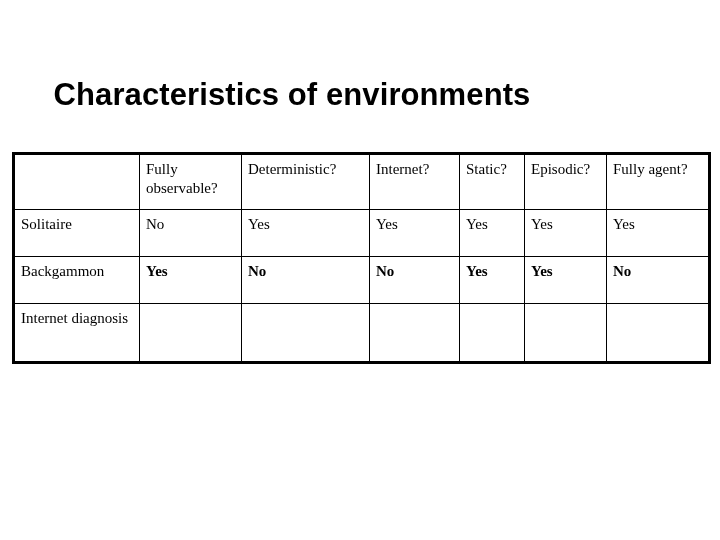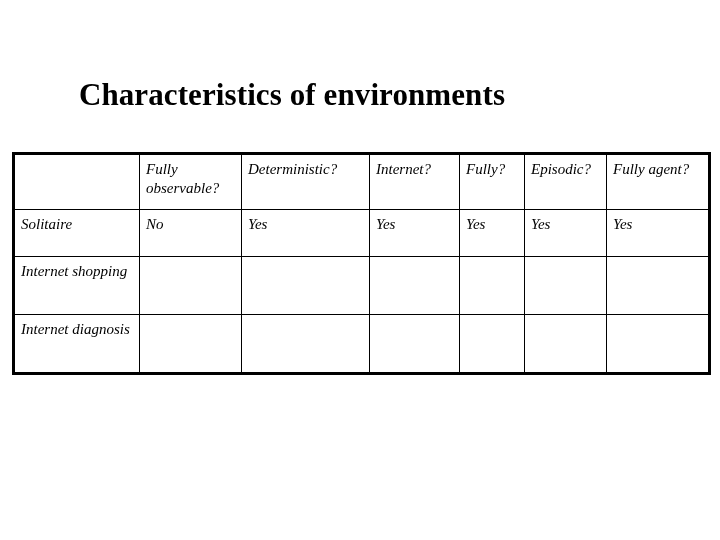--- a/index.html
+++ b/index.html
@@ -25,35 +25,34 @@
     height: 540px;
     background: #ffffff;
   }
 
   #slide-title {
     position: absolute;
     left: 0;
     top: 78px;
     width: 584px;
     text-align: center;
-    font-family: Liberation Serif, serif;
+    font-family: Liberation Sans, sans-serif;
     font-weight: bold;
     font-size: 31px;
     line-height: 34px;
     letter-spacing: 0.1px;
     color: #000000;
     white-space: nowrap;
   }
 
   #env-table-wrap {
     position: absolute;
     left: 12px;
     top: 152px;
     width: 652px;
-    font-style: italic;
   }
 
   table.env-table {
     width: 696px;
     border-collapse: collapse;
     table-layout: fixed;
     border: 3px solid #000000;
     background: #ffffff;
   }
 
@@ -105,46 +104,46 @@
         <col class="c4">
           <col class="c5">
           <col class="c6">
       </colgroup>
       <tbody>
         <tr class="row-header">
           <td class="label-cell"></td>
           <td>Fully observable?</td>
           <td>Deterministic?</td>
           <td>Internet?</td>
-          <td>Fully?</td>
+          <td>Static?</td>
           <td>Episodic?</td>
           <td>Fully agent?</td>
         </tr>
 
         <tr class="row-data">
           <td class="label-cell">Solitaire</td>
           <td class="val-plain">No</td>
           <td class="val-plain">Yes</td>
           <td class="val-plain">Yes</td>
           <td class="val-plain">Yes</td>
           <td class="val-plain">Yes</td>
           <td class="val-plain">Yes</td>
         </tr>
 
+        <tr class="row-data">
+          <td class="label-cell">Backgammon</td>
+          <td class="val-accent">Yes</td>
+          <td class="val-accent">No</td>
+          <td class="val-accent">No</td>
+          <td class="val-accent">Yes</td>
+          <td class="val-accent">Yes</td>
+          <td class="val-accent">No</td>
+        </tr>
 
 
-        <tr class="row-tall">
-          <td class="label-cell">Internet shopping</td>
-          <td class="empty-cell"></td>
-          <td class="empty-cell"></td>
-          <td class="empty-cell"></td>
-          <td class="empty-cell"></td>
-          <td class="empty-cell"></td>
-          <td class="empty-cell"></td>
-        </tr>
 
         <tr class="row-tall">
           <td class="label-cell">Internet diagnosis</td>
           <td class="empty-cell"></td>
           <td class="empty-cell"></td>
           <td class="empty-cell"></td>
           <td class="empty-cell"></td>
           <td class="empty-cell"></td>
           <td class="empty-cell"></td>
         </tr>

